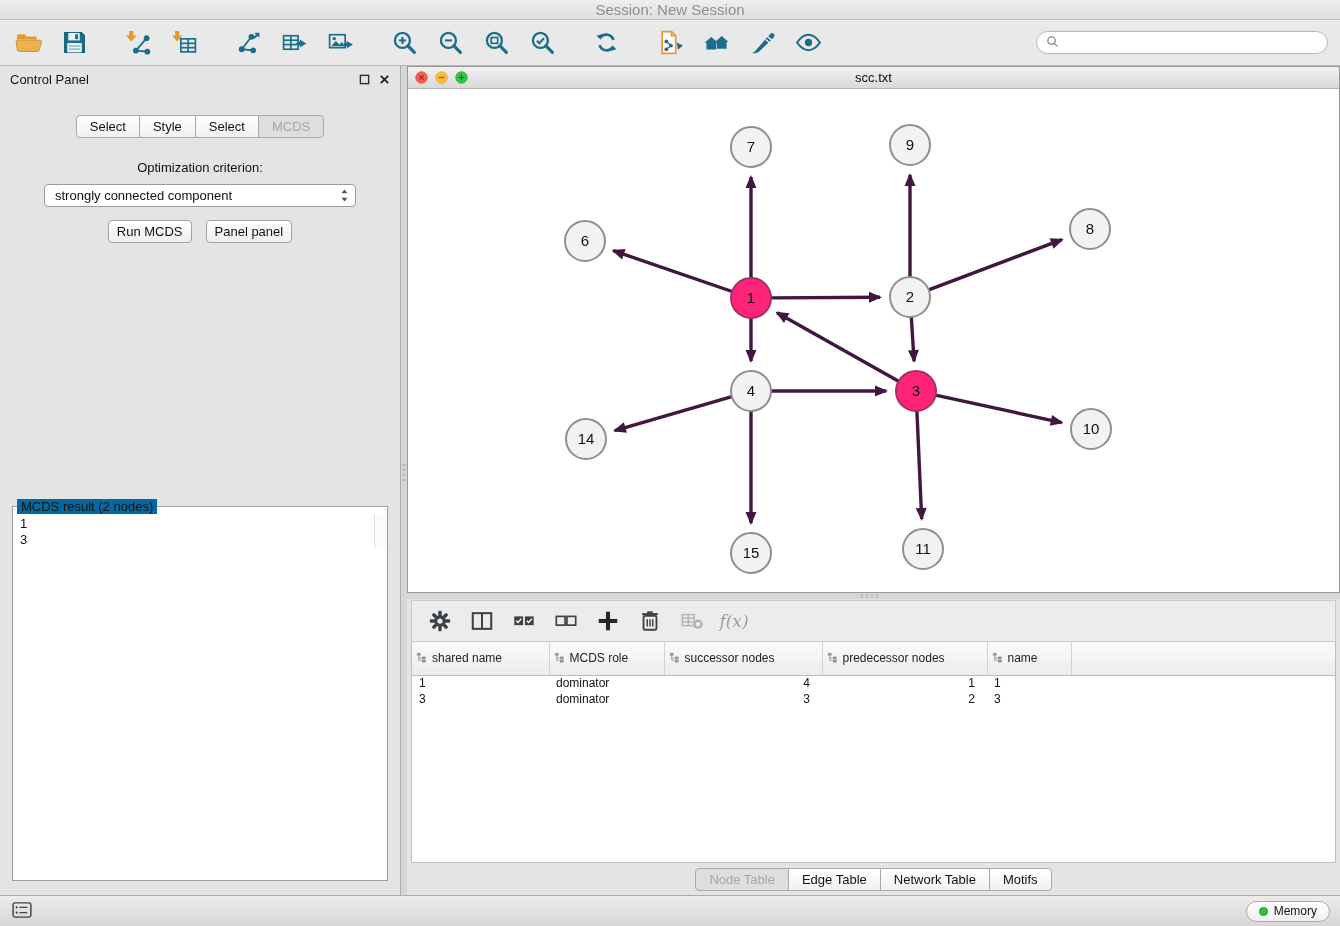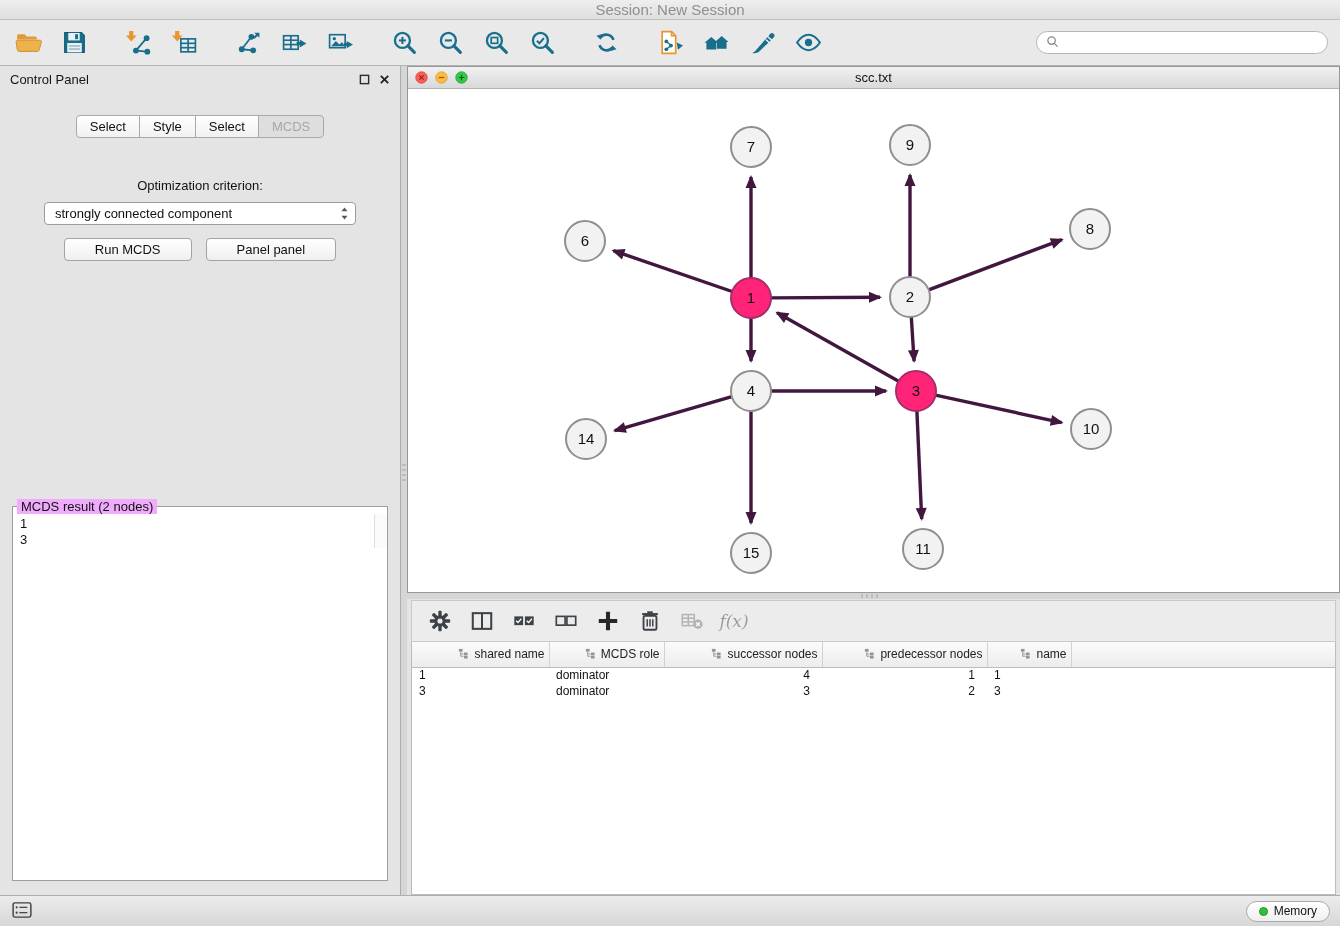--- a/index.html
+++ b/index.html
@@ -27,27 +27,27 @@
   .control-panel { flex: 0 0 401px; background: #e4e4e4; display: flex; flex-direction: column; border-right: 1px solid #adadad; min-height: 0; gap: 20px; }
   .panel-header { flex: 0 0 26px; display: flex; align-items: center; padding: 0 10px; font-size: 13px; color: #151515; }
   .panel-controls { margin-left: auto; display: flex; gap: 9px; align-items: center; }
   .panel-controls span { display: inline-flex; }
   .panel-tabs { display: flex; justify-content: center; margin: 3px 0 2px; }
   .seg-tab { font-size: 13px; padding: 3px 13px; background: linear-gradient(#ffffff,#f1f1f1); border: 1px solid #a9a9a9; margin-left: -1px; color: #111; cursor: default; }
   .seg-tab.first { border-radius: 4px 0 0 4px; margin-left: 0; }
   .seg-tab.last { border-radius: 0 4px 4px 0; }
   .seg-tab.active { background: #dedede; color: #a7a7a7; }
   .mcds-body { flex: 1; display: flex; flex-direction: column; min-height: 0; }
-  .opt-label { text-align: center; font-size: 13px; margin-top: 18px; color: #111; }
+  .opt-label { text-align: center; font-size: 13px; color: #111; }
   .dropdown { margin: 9px auto 0; width: 312px; height: 23px; background: #fff; border: 1px solid #9c9c9c; border-radius: 4px; display: flex; align-items: center; padding: 0 6px 0 10px; font-size: 13px; color: #111; }
   .dd-arrows { margin-left: auto; display: inline-flex; }
   .btn-row { display: flex; justify-content: center; gap: 14px; margin-top: 13px; }
-  .btn { font-size: 13px; padding: 3px 30px; background: linear-gradient(#ffffff,#efefef); border: 1px solid #a3a3a3; border-radius: 4px; color: #111; font-family: "Liberation Sans", sans-serif; }
+  .btn { font-size: 13px; padding: 3px 8px; background: linear-gradient(#ffffff,#efefef); border: 1px solid #a3a3a3; border-radius: 4px; color: #111; font-family: "Liberation Sans", sans-serif; }
   .result-box { margin: auto 12px 14px 12px; height: 382px; border: 1px solid #9e9e9e; background: #fff; position: relative; }
-  .result-box legend { font-size: 13px; margin-left: 4px; padding: 0 4px; background: #f0abfc; color: #111; }
+  .result-box legend { font-size: 13px; margin-left: 4px; padding: 0 4px; background: #0369a1; color: #111; }
   .result-lines { padding: 2px 0 0 7px; font-size: 13px; line-height: 16px; color: #111; }
   .result-scrollbar { position: absolute; top: 0; right: 0; bottom: 0; width: 13px; border-left: 1px solid #e0e0e0; background: #fbfbfb; }
 
   
   .v-divider { flex: 0 0 6px; background: #d6d6d6; position: relative; }
   .v-divider .handle { position: absolute; left: 1px; top: 398px; width: 4px; height: 18px; background: repeating-linear-gradient(#bdbdbd 0 2px, transparent 2px 5px); }
   .h-divider { flex: 0 0 6px; background: #d6d6d6; position: relative; }
   .h-divider .handle { position: absolute; top: 1px; left: 454px; height: 4px; width: 18px; background: repeating-linear-gradient(90deg,#bdbdbd 0 2px, transparent 2px 5px); }
 
   
@@ -62,21 +62,21 @@
   .graph-label { font-family: "Liberation Sans", sans-serif; }
 
   
   .table-panel { flex: 1; background: #e4e4e4; display: flex; flex-direction: column; min-height: 0; }
   .table-toolbar { flex: 0 0 42px; margin: 1px 4px 0 4px; border: 1px solid #c9c9c9; background: #ececec; display: flex; align-items: center; padding: 0 10px; gap: 6px; }
   .tt-btn { width: 36px; height: 34px; border: none; background: transparent; display: flex; align-items: center; justify-content: center; }
   .tt-btn svg { width: 24px; height: 24px; display: block; }
   .fx-label { font-family: "DejaVu Serif", serif; font-style: italic; font-size: 17px; color: #9d9d9d; }
   .table-wrap { flex: 1; margin: 0 4px; background: #fff; border: 1px solid #bcbcbc; border-top: none; overflow: hidden; }
   table { border-collapse: collapse; table-layout: fixed; width: 100%; font-size: 12px; }
-  th { background: linear-gradient(#fbfbfb,#ececec); border-right: 1px solid #d2d2d2; border-bottom: 1px solid #bcbcbc; font-weight: normal; height: 25px; text-align: right; padding: 2px 4px; white-space: nowrap; overflow: hidden; color: #222; }
+  th { background: linear-gradient(#fbfbfb,#ececec); border-right: 1px solid #d2d2d2; border-bottom: 1px solid #bcbcbc; font-weight: normal; height: 33px; text-align: left; padding: 2px 4px; white-space: nowrap; overflow: hidden; color: #222; }
   th.filler { border-right: none; }
   th .sort-icon { vertical-align: -1px; margin-right: 5px; display: inline-block; }
   td { height: 16px; padding: 0 12px 0 7px; white-space: nowrap; overflow: hidden; color: #111; }
   .table-tabs { flex: 0 0 32px; display: flex; justify-content: center; align-items: center; }
 
   
   .statusbar { flex: 0 0 31px; background: linear-gradient(#ececec,#d7d7d7); border-top: 1px solid #adadad; display: flex; align-items: center; padding: 0 10px; }
   .status-left-btn { border: none; background: transparent; display: inline-flex; padding: 2px; }
   .memory-btn { display: inline-flex; align-items: center; gap: 6px; height: 21px; padding: 0 12px; border: 1px solid #a9a9a9; border-radius: 11px; background: linear-gradient(#ffffff,#f0f0f0); font-size: 12px; color: #111; font-family: "Liberation Sans", sans-serif; }
   .mem-dot { width: 9px; height: 9px; border-radius: 50%; background: #2fc135; border: 1px solid #22981f; display: inline-block; }
@@ -576,20 +576,26 @@
                   <td style="text-align: left;">3</td>
                   <td style="text-align: left;">dominator</td>
                   <td style="text-align: right;">3</td>
                   <td style="text-align: right;">2</td>
                   <td style="text-align: left;">3</td>
                   <td></td>
                 </tr>
               </tbody>
             </table>
         </div>
+        <div class="table-tabs" id="table-tabs">
+            <span class="seg-tab first active">Node Table</span>
+            <span class="seg-tab">Edge Table</span>
+            <span class="seg-tab">Network Table</span>
+            <span class="seg-tab last">Motifs</span>
+          </div>
       </div>
 
     </div>
   </div>
 
   <div class="statusbar">
     <button class="status-left-btn">
       <span>
         <svg viewBox="0 0 22 18" width="20" height="16">
             <rect x="1" y="1" width="20" height="16" rx="2" fill="none" stroke="#3c4247" stroke-width="1.6"></rect>

